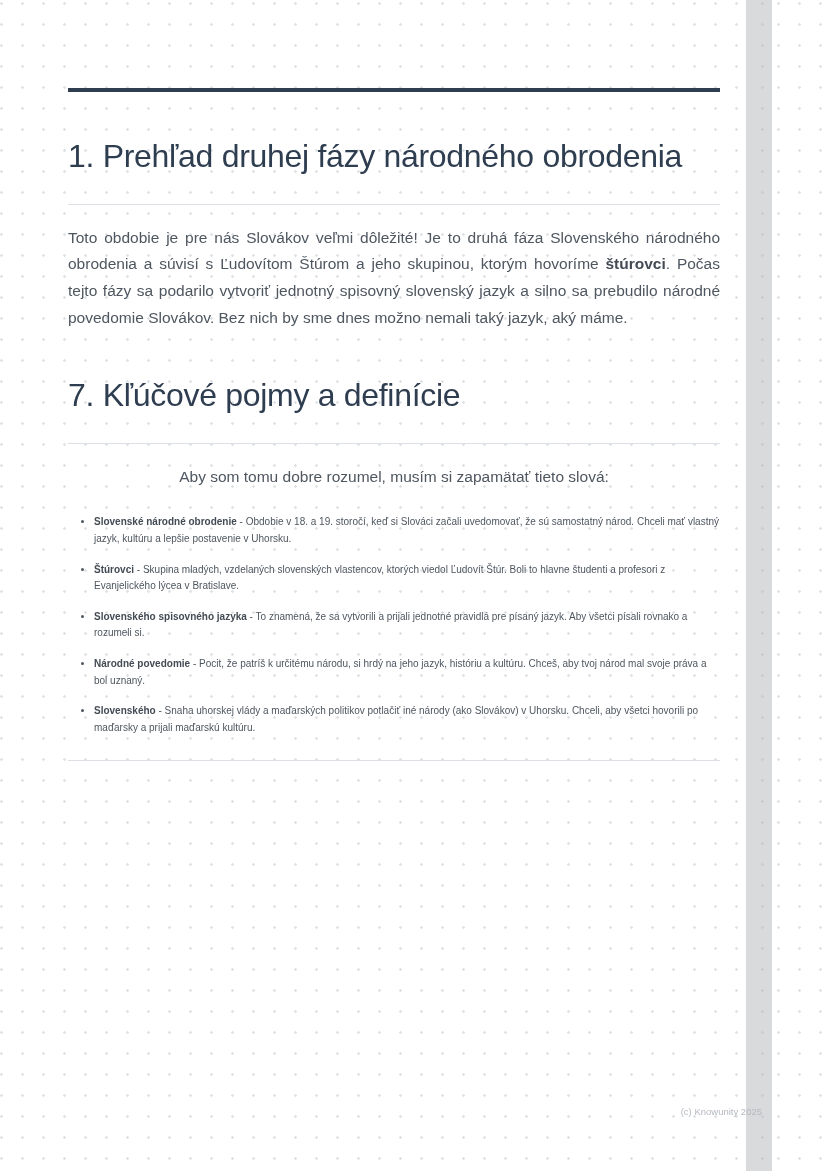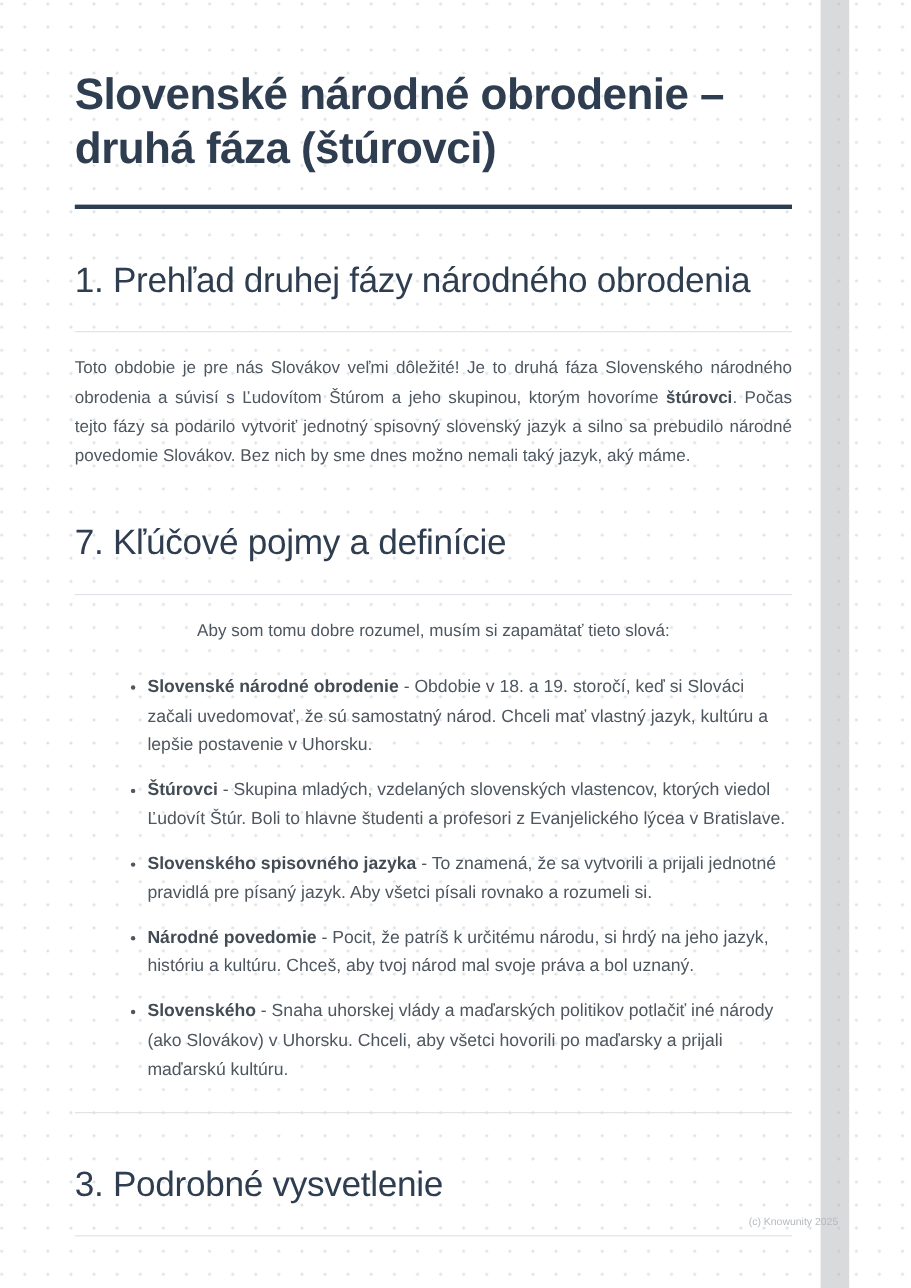--- a/index.html
+++ b/index.html
@@ -45,57 +45,53 @@
   }
   p{
     margin:20px 0 0 0;font-size:15.5px;line-height:1.72;color:var(--body_color);text-align:center;
   }
   p.justified{text-align:justify;}
   strong{font-weight:700;color:var(--bold_color);}
   ul{
     margin:24px 0 0 0;padding-left:26px;color:var(--body_color);
   }
   li{
-    font-size:16px;line-height:1.66;color:var(--body_color);margin-bottom:14px;margin-left:40px;
+    font-size:10px;line-height:1.66;color:var(--body_color);margin-bottom:14px;
   }
   hr.section-divider{
     border:none;border-top:1px solid var(--rule_color);margin:24px 0 0 0;
   }
   .footer{
     position:absolute;right:66px;bottom:54px;
     font-size:9.5px;color:var(--footer_color);
   }
 </style>
 </head>
 <body>
 
 <div class="edge-strip"></div>
 
 <div class="content">
 
-  <h1>Slovenské národné obrodenie – druhá fáza (štúrovci)</h1>
   <div class="title-rule"></div>
 
   <section>
     <h2>1. Prehľad druhej fázy národného obrodenia</h2>
     <p class="justified"><span>Toto obdobie je pre nás Slovákov veľmi dôležité! Je to druhá fáza Slovenského národného obrodenia a súvisí s Ľudovítom Štúrom a jeho skupinou, ktorým hovoríme </span><strong>štúrovci</strong><span>. Počas tejto fázy sa podarilo vytvoriť jednotný spisovný slovenský jazyk a silno sa prebudilo národné povedomie Slovákov. Bez nich by sme dnes možno nemali taký jazyk, aký máme.</span></p>
   </section>
 
   <section>
     <h2>7. Kľúčové pojmy a definície</h2>
     <p>Aby som tomu dobre rozumel, musím si zapamätať tieto slová:</p>
     <ul>
       <li><strong>Slovenské národné obrodenie</strong><span> - Obdobie v 18. a 19. storočí, keď si Slováci začali uvedomovať, že sú samostatný národ. Chceli mať vlastný jazyk, kultúru a lepšie postavenie v Uhorsku.</span></li>
       <li><strong>Štúrovci</strong><span> - Skupina mladých, vzdelaných slovenských vlastencov, ktorých viedol Ľudovít Štúr. Boli to hlavne študenti a profesori z Evanjelického lýcea v Bratislave.</span></li>
       <li><strong>Slovenského spisovného jazyka</strong><span> - To znamená, že sa vytvorili a prijali jednotné pravidlá pre písaný jazyk. Aby všetci písali rovnako a rozumeli si.</span></li>
       <li><strong>Národné povedomie</strong><span> - Pocit, že patríš k určitému národu, si hrdý na jeho jazyk, históriu a kultúru. Chceš, aby tvoj národ mal svoje práva a bol uznaný.</span></li>
       <li><strong>Slovenského</strong><span> - Snaha uhorskej vlády a maďarských politikov potlačiť iné národy (ako Slovákov) v Uhorsku. Chceli, aby všetci hovorili po maďarsky a prijali maďarskú kultúru.</span></li>
     </ul>
     <hr class="section-divider">
   </section>
 
-  <section>
-    <h2>3. Podrobné vysvetlenie</h2>
-  </section>
 
 </div>
 
 <div class="footer">(c) Knowunity 2025</div>
 
 </body></html>

